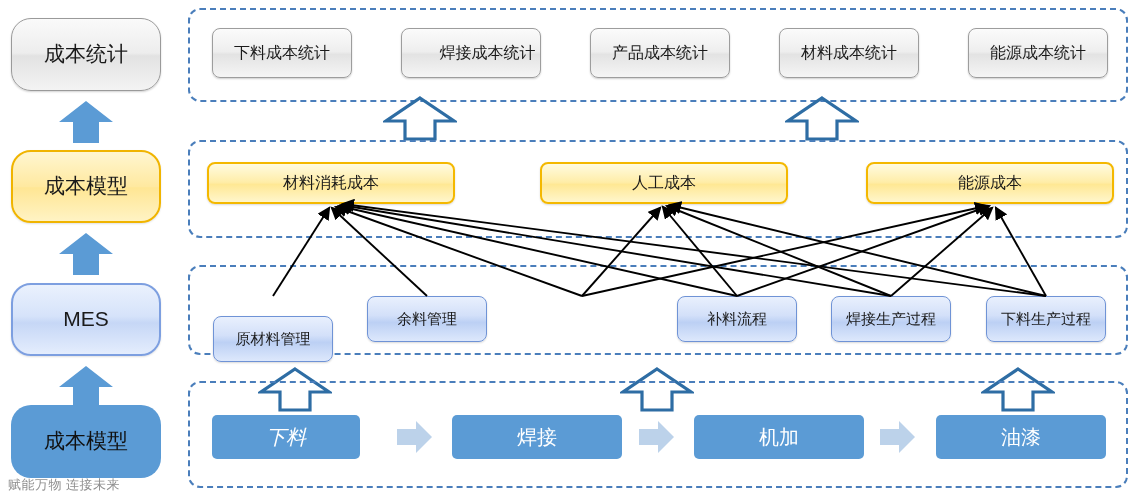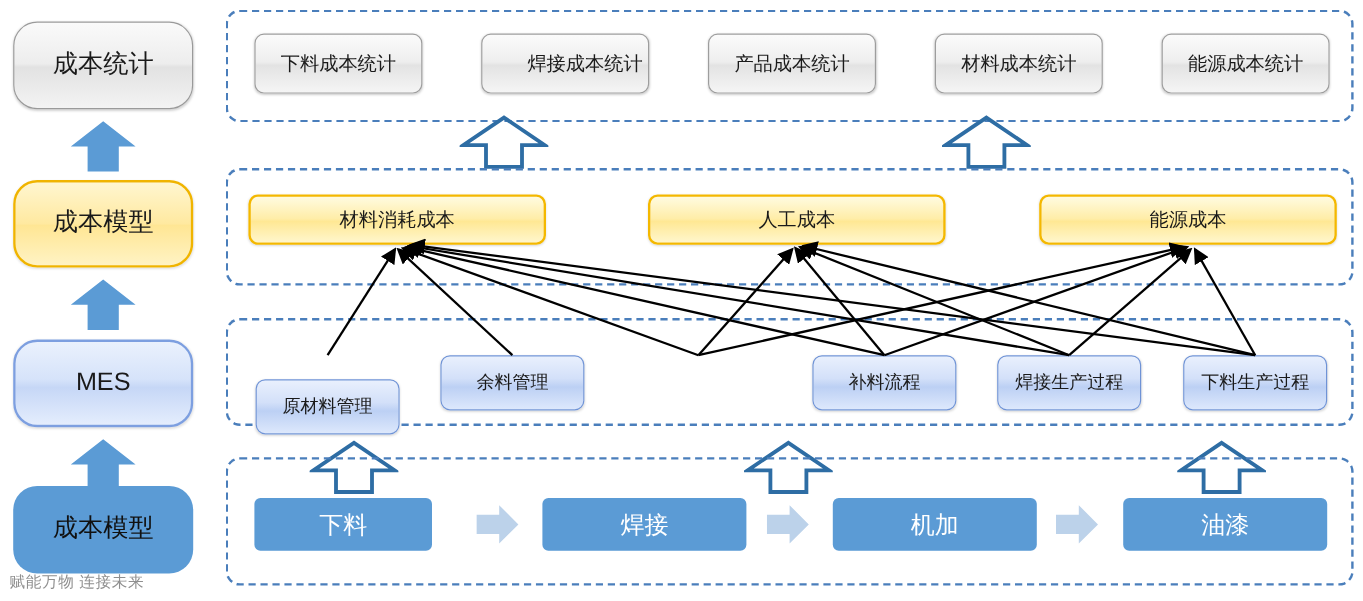--- a/index.html
+++ b/index.html
@@ -216,21 +216,21 @@
   </div>
   <div class="abs hollow" style="left:981px;top:366px;">
     <svg viewBox="0 0 74 46" preserveAspectRatio="none">
       <polygon points="37,3 71,26 52,26 52,44 22,44 22,26 3,26" fill="none" stroke="#2e6da4" stroke-width="3.2" stroke-linejoin="miter"></polygon>
     </svg>
   </div>
 
   <div class="abs group" style="left:188px;top:381px;width:940px;height:107px;">
   </div>
 
-  <div class="abs flow-box ctr" style="left:212px;width:148px;">
+  <div class="abs flow-box ctr" style="left:212px;width:148px;font-style:italic;">
     <span>下料</span>
   </div>
   <div class="abs flow-arrow" style="left:397px;">
     <svg viewBox="0 0 36 34" preserveAspectRatio="none">
       <polygon points="0,9 19,9 19,1 35,17 19,33 19,25 0,25" fill="#bcd2ea"></polygon>
     </svg>
   </div>
 
   <div class="abs flow-box ctr" style="left:452px;width:170px;">
     <span>焊接</span>

